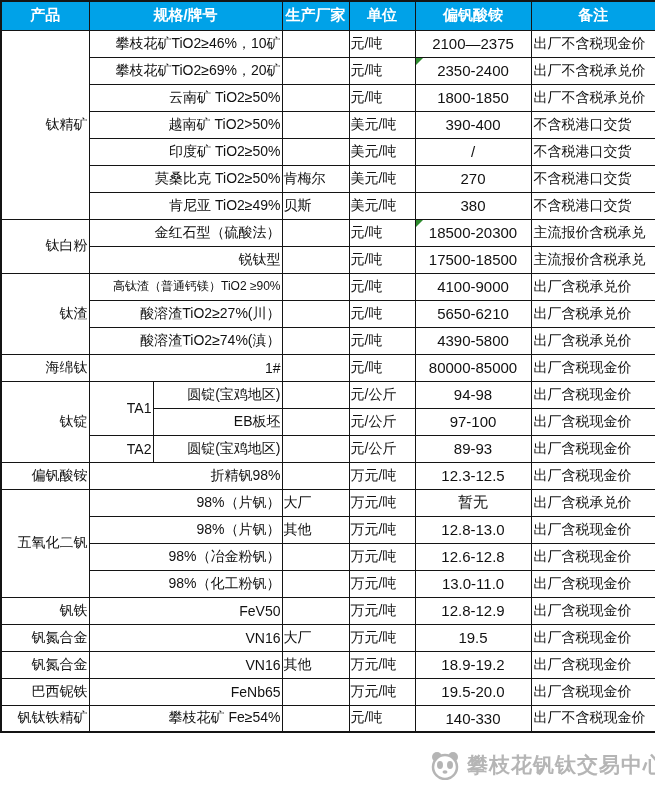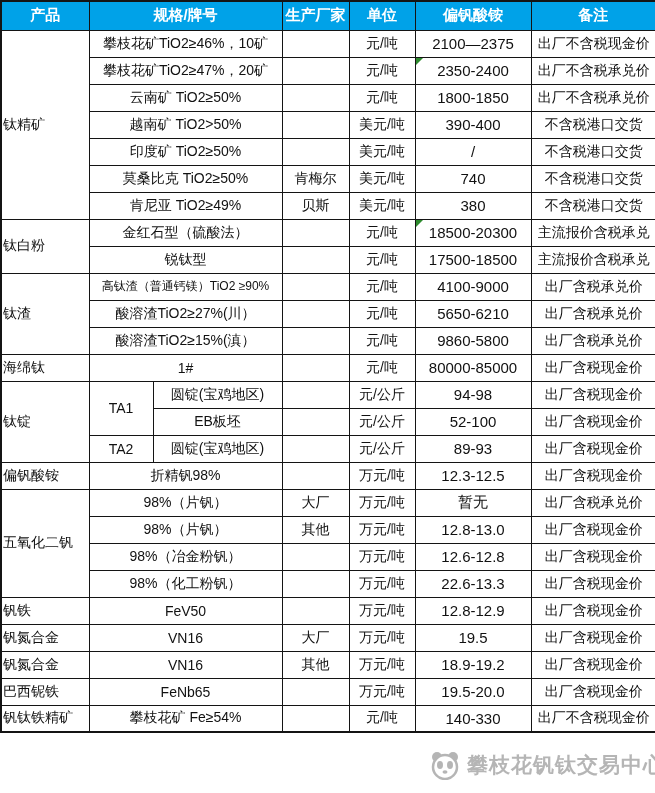--- a/index.html
+++ b/index.html
@@ -27,26 +27,26 @@
     vertical-align:middle;
   }
   thead tr{height:29px;}
   tbody tr{height:27px;}
   th{
     background:var(--header-bg);
     color:var(--header-text);
     font-size:15px;font-weight:bold;text-align:center;
   }
   td{font-size:14px;}
-  td.product{text-align:left;font-size:14px;margin-top:24px;}
-  td.spec{text-align:center;font-size:14px;}
+  td.product{text-align:right;font-size:14px;margin-top:24px;}
+  td.spec{text-align:right;font-size:14px;}
   td.spec.small{font-size:12px;}
-  td.center{text-align:center;}
+  td.center{text-align:left;}
   td.price{position:relative;text-align:center;font-size:15px;}
-  td.note{text-align:center;padding-left:2px;font-size:14px;}
+  td.note{text-align:left;padding-left:2px;font-size:14px;}
   .flag{
     position:absolute;top:0;left:0;width:0;height:0;display:block;
     border-top:7px solid var(--flag);
     border-right:7px solid transparent;
   }
   .watermark{
     position:absolute;left:428px;top:750px;
     display:flex;align-items:center;gap:5px;
     color:var(--watermark);
     font-size:21px;font-weight:bold;letter-spacing:1px;
@@ -81,21 +81,21 @@
     <tbody id="tbody">
         <tr>
           <td class="product" rowspan="7">钛精矿</td>
           <td class="spec" colspan="2">攀枝花矿TiO2≥46%，10矿</td>
           <td class="center"></td>
           <td class="center">元/吨</td>
           <td class="price"><span>2100—2375</span></td>
           <td class="note">出厂不含税现金价</td>
         </tr>
         <tr>
-          <td class="spec" colspan="2">攀枝花矿TiO2≥47%，20矿</td>
+          <td class="spec" colspan="2">攀枝花矿TiO2≥69%，20矿</td>
           <td class="center"></td>
           <td class="center">元/吨</td>
           <td class="price"><span>2350-2400</span><i class="flag"></i></td>
           <td class="note">出厂不含税承兑价</td>
         </tr>
         <tr>
           <td class="spec" colspan="2">云南矿 TiO2≥50%</td>
           <td class="center"></td>
           <td class="center">元/吨</td>
           <td class="price"><span>1800-1850</span></td>
@@ -112,21 +112,21 @@
           <td class="spec" colspan="2">印度矿 TiO2≥50%</td>
           <td class="center"></td>
           <td class="center">美元/吨</td>
           <td class="price"><span>/</span></td>
           <td class="note">不含税港口交货</td>
         </tr>
         <tr>
           <td class="spec" colspan="2">莫桑比克 TiO2≥50%</td>
           <td class="center">肯梅尔</td>
           <td class="center">美元/吨</td>
-          <td class="price"><span>740</span></td>
+          <td class="price"><span>270</span></td>
           <td class="note">不含税港口交货</td>
         </tr>
         <tr>
           <td class="spec" colspan="2">肯尼亚 TiO2≥49%</td>
           <td class="center">贝斯</td>
           <td class="center">美元/吨</td>
           <td class="price"><span>380</span></td>
           <td class="note">不含税港口交货</td>
         </tr>
         <tr>
@@ -153,24 +153,24 @@
           <td class="note">出厂含税承兑价</td>
         </tr>
         <tr>
           <td class="spec" colspan="2">酸溶渣TiO2≥27%(川）</td>
           <td class="center"></td>
           <td class="center">元/吨</td>
           <td class="price"><span>5650-6210</span></td>
           <td class="note">出厂含税承兑价</td>
         </tr>
         <tr>
-          <td class="spec" colspan="2">酸溶渣TiO2≥15%(滇）</td>
-          <td class="center"></td>
-          <td class="center">元/吨</td>
-          <td class="price"><span>9860-5800</span></td>
+          <td class="spec" colspan="2">酸溶渣TiO2≥74%(滇）</td>
+          <td class="center"></td>
+          <td class="center">元/吨</td>
+          <td class="price"><span>4390-5800</span></td>
           <td class="note">出厂含税承兑价</td>
         </tr>
         <tr>
           <td class="product" rowspan="1">海绵钛</td>
           <td class="spec" colspan="2">1#</td>
           <td class="center"></td>
           <td class="center">元/吨</td>
           <td class="price"><span>80000-85000</span></td>
           <td class="note">出厂含税现金价</td>
         </tr>
@@ -180,21 +180,21 @@
           <td class="spec">圆锭(宝鸡地区)</td>
           <td class="center"></td>
           <td class="center">元/公斤</td>
           <td class="price"><span>94-98</span></td>
           <td class="note">出厂含税现金价</td>
         </tr>
         <tr>
           <td class="spec">EB板坯</td>
           <td class="center"></td>
           <td class="center">元/公斤</td>
-          <td class="price"><span>52-100</span></td>
+          <td class="price"><span>97-100</span></td>
           <td class="note">出厂含税现金价</td>
         </tr>
         <tr>
           <td class="spec" rowspan="1">TA2</td>
           <td class="spec">圆锭(宝鸡地区)</td>
           <td class="center"></td>
           <td class="center">元/公斤</td>
           <td class="price"><span>89-93</span></td>
           <td class="note">出厂含税现金价</td>
         </tr>
@@ -225,21 +225,21 @@
           <td class="spec" colspan="2">98%（冶金粉钒）</td>
           <td class="center"></td>
           <td class="center">万元/吨</td>
           <td class="price"><span>12.6-12.8</span></td>
           <td class="note">出厂含税现金价</td>
         </tr>
         <tr>
           <td class="spec" colspan="2">98%（化工粉钒）</td>
           <td class="center"></td>
           <td class="center">万元/吨</td>
-          <td class="price"><span>22.6-13.3</span></td>
+          <td class="price"><span>13.0-11.0</span></td>
           <td class="note">出厂含税现金价</td>
         </tr>
         <tr>
           <td class="product" rowspan="1">钒铁</td>
           <td class="spec" colspan="2">FeV50</td>
           <td class="center"></td>
           <td class="center">万元/吨</td>
           <td class="price"><span>12.8-12.9</span></td>
           <td class="note">出厂含税现金价</td>
         </tr>

